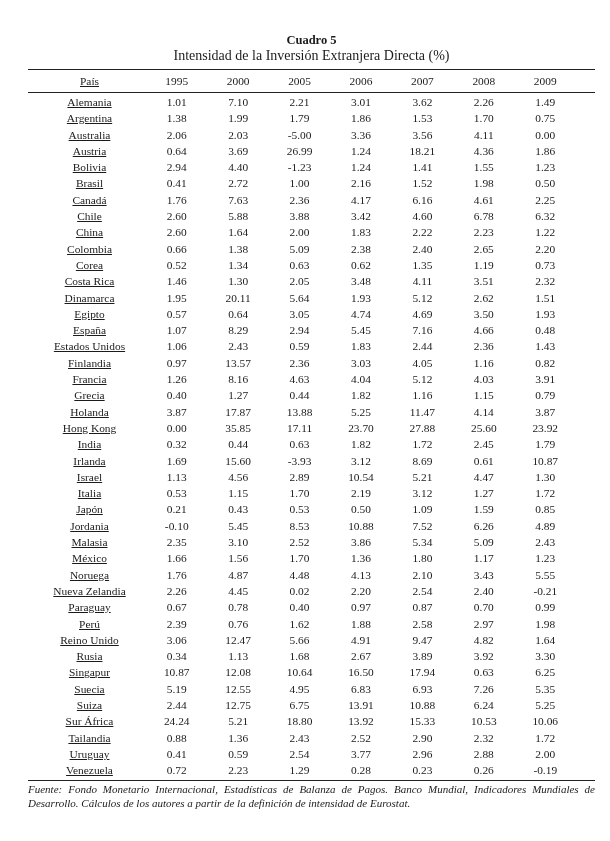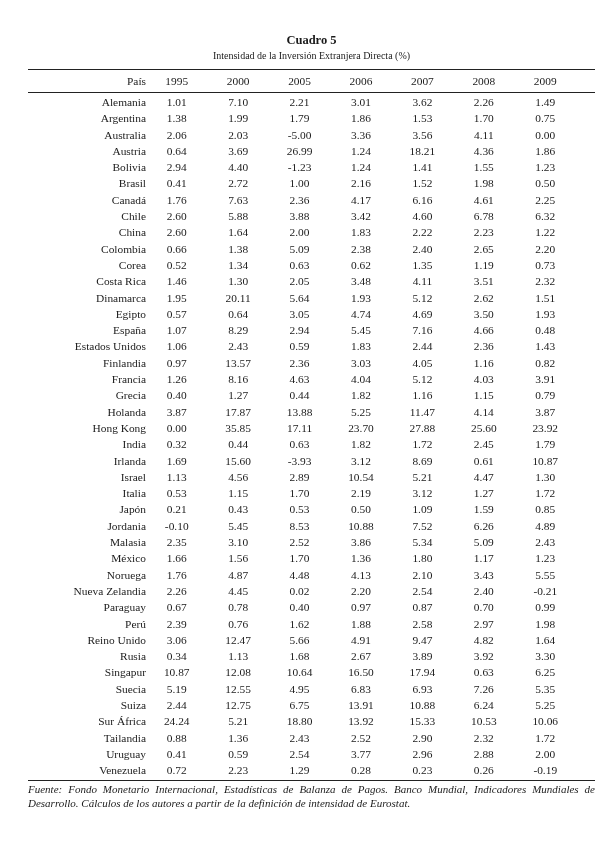--- a/index.html
+++ b/index.html
@@ -23,21 +23,21 @@
     width: 567px;
   }
   .title {
     text-align: center;
     font-weight: bold;
     font-size: 12.5px;
     line-height: 15px;
   }
   .subtitle {
     text-align: center;
-    font-size: 10px;
+    font-size: 14px;
     line-height: 15px;
   }
   .table {
     margin-top: 6px;
     border-top: 1.5px solid #222222;
     font-size: 11.4px;
   }
   .thead {
     display: flex;
     align-items: center;
@@ -52,23 +52,24 @@
   .tr {
     display: flex;
     height: 16.3px;
     line-height: 16.3px;
     padding-right: 19px;
     white-space: nowrap;
   }
   .cell-country {
     width: 118px;
     padding-left: 5px;
-    text-align: right;
+    text-align: center;
     box-sizing: border-box;
     overflow: hidden;
+    text-decoration: underline;
   }
   .cell-num {
     flex: 1;
     text-align: center;
   }
   .footnote {
     margin-top: 2px;
     font-size: 11px;
     line-height: 13.8px;
     text-align: justify;

